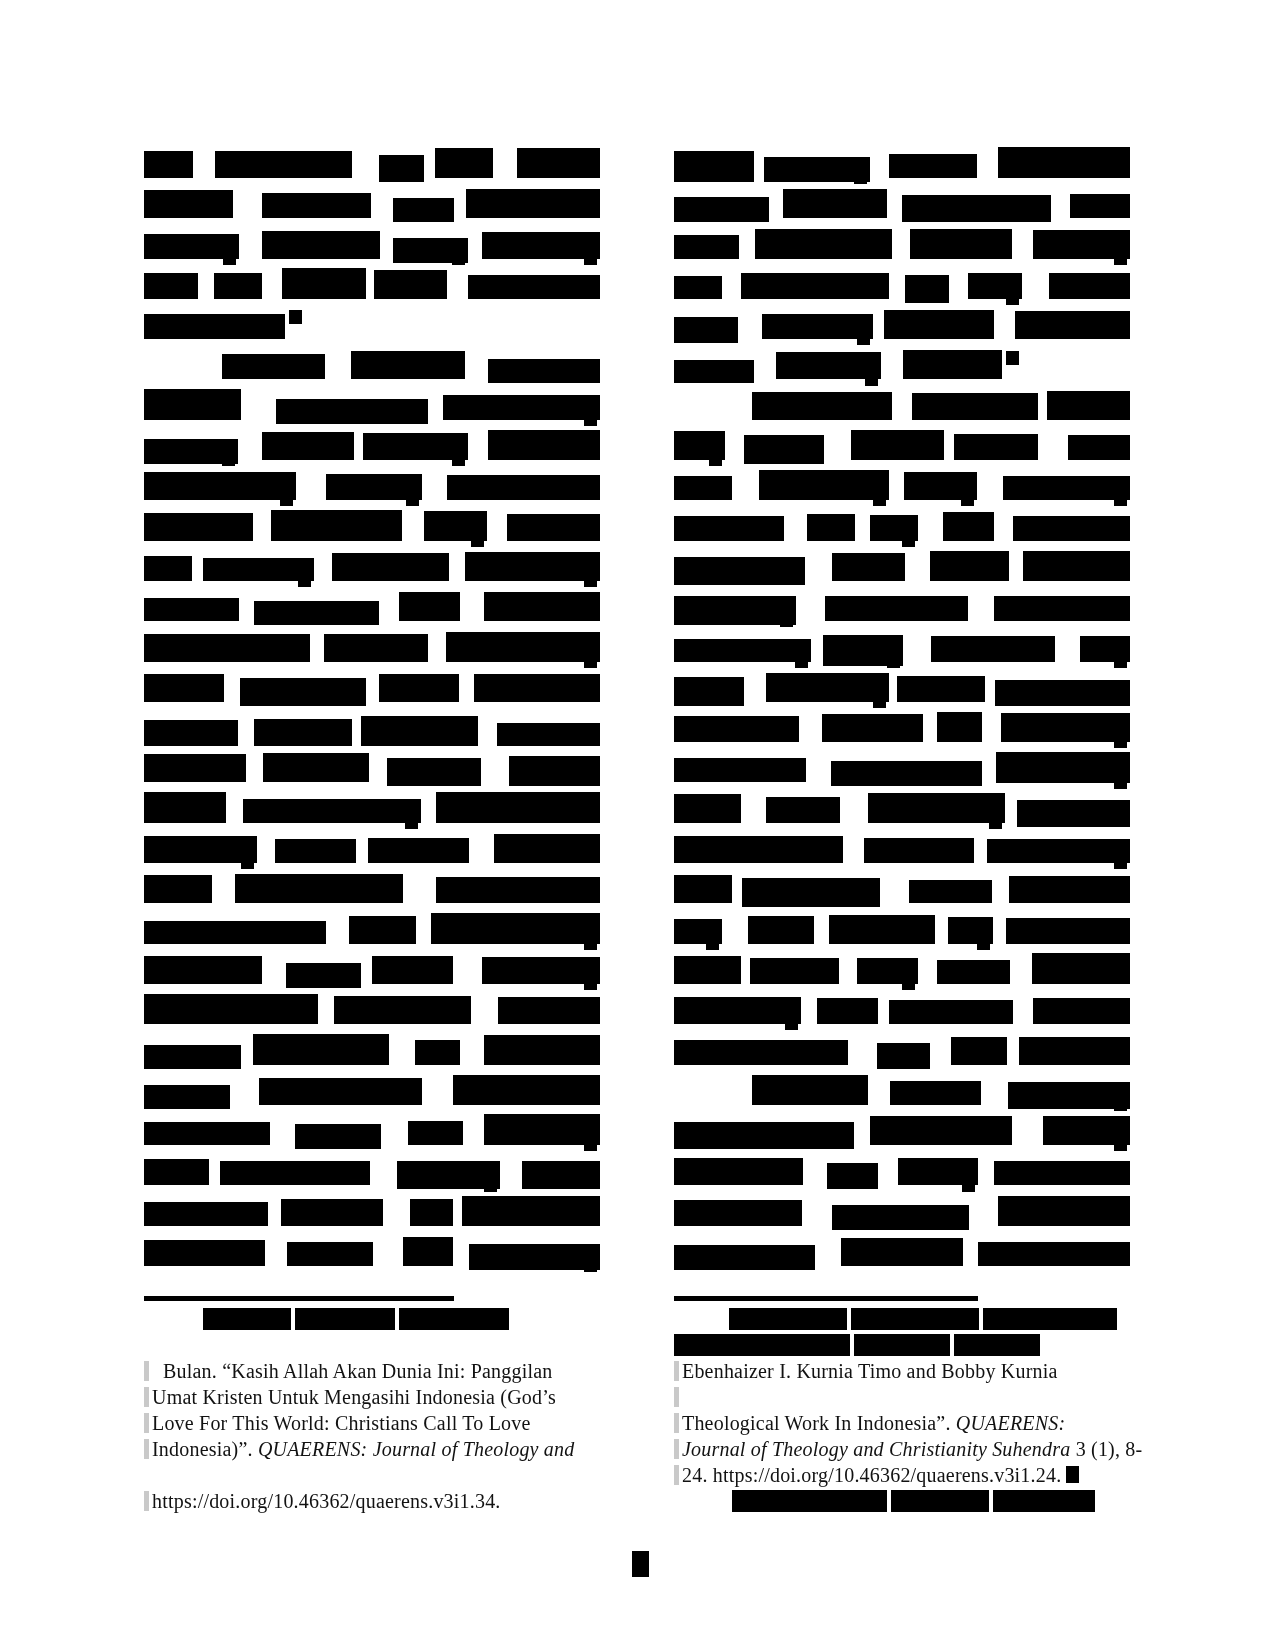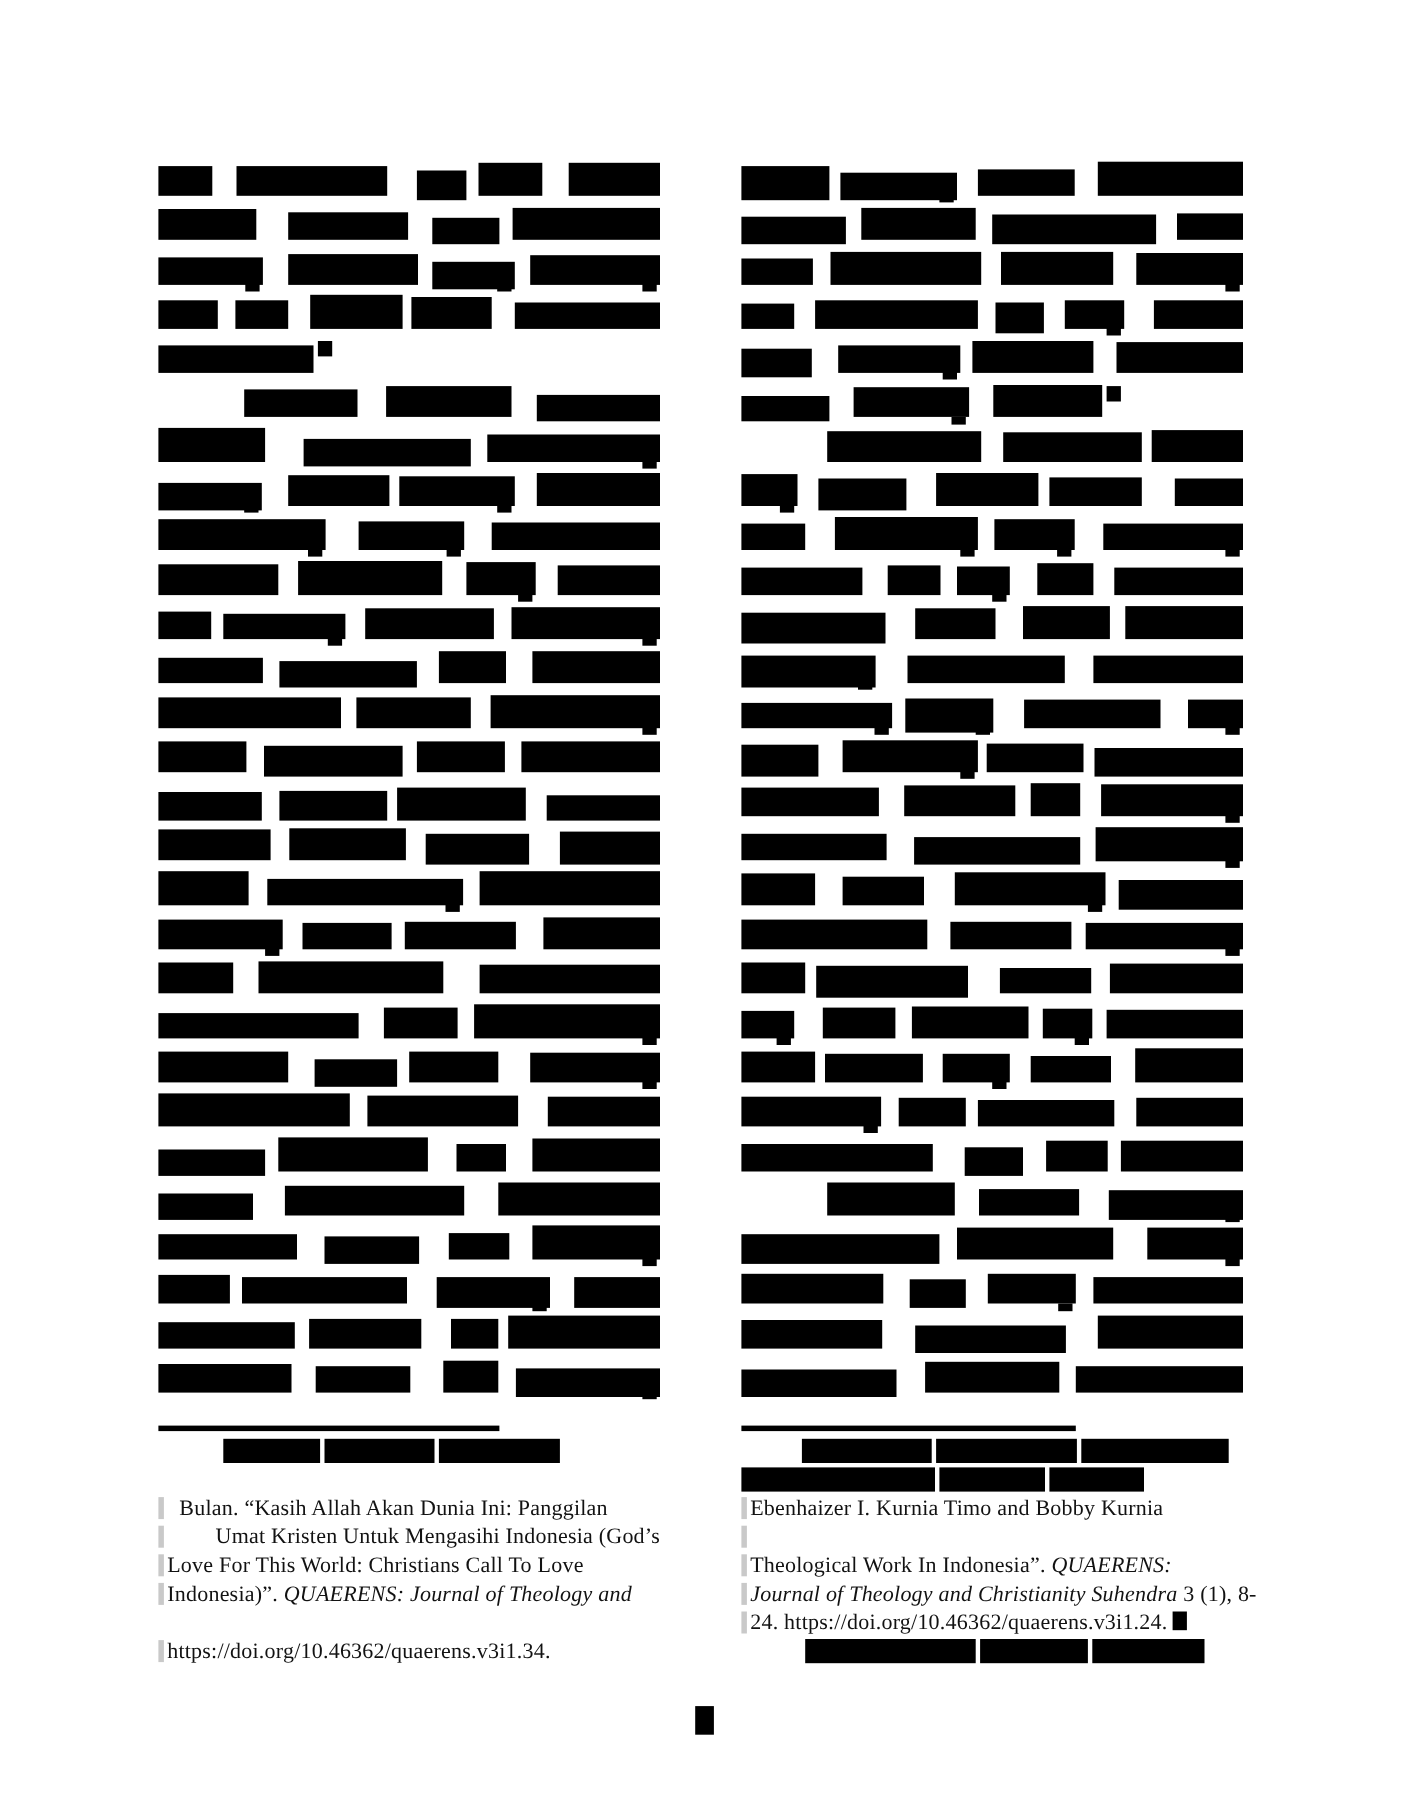--- a/index.html
+++ b/index.html
@@ -411,21 +411,21 @@
       <div class="fn-chunk" style="left: 59px; width: 88px;"></div>
       <div class="fn-chunk" style="left: 151px; width: 100px;"></div>
       <div class="fn-chunk" style="left: 255px; width: 110px;"></div>
     </div>
     <div class="fn-line" style="left: 144px; top: 1358px; width: 456px; height: 26px;">
       <div class="mark"></div>
       <span class="fn-text" style="left: 8px; margin-left: 11px;"><span class="">Bulan. “Kasih Allah Akan Dunia Ini: Panggilan</span></span>
     </div>
     <div class="fn-line" style="left: 144px; top: 1384px; width: 456px; height: 26px;">
       <div class="mark"></div>
-      <span class="fn-text" style="left: 8px; margin-left: 44px;"><span class="">Umat Kristen Untuk Mengasihi Indonesia (God’s</span></span>
+      <span class="fn-text" style="left: 8px;"><span class="">Umat Kristen Untuk Mengasihi Indonesia (God’s</span></span>
     </div>
     <div class="fn-line" style="left: 144px; top: 1436px; width: 456px; height: 26px;">
       <div class="mark"></div>
       <span class="fn-text" style="left: 8px;"><span class="">Indonesia)”. </span><span class="it">QUAERENS: Journal of Theology and</span></span>
     </div>
     <div class="fn-line" style="left: 144px; top: 1410px; width: 456px; height: 26px;">
       <div class="mark"></div>
       <span class="fn-text" style="left: 8px;"><span class="">Love For This World: Christians Call To Love</span></span>
     </div>
     <div class="fn-line" style="left: 144px; top: 1488px; width: 456px; height: 26px;">

